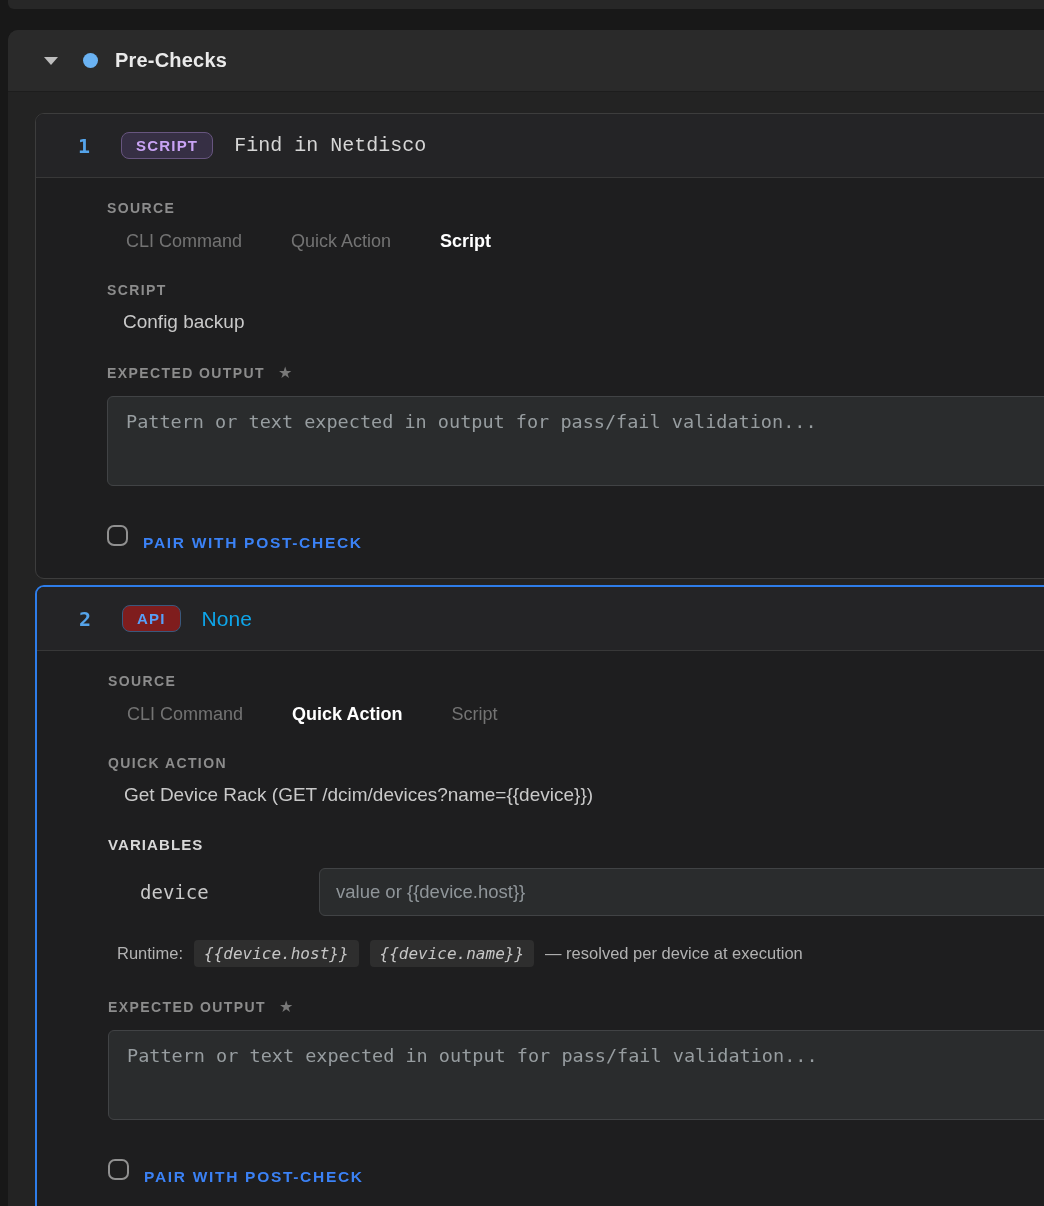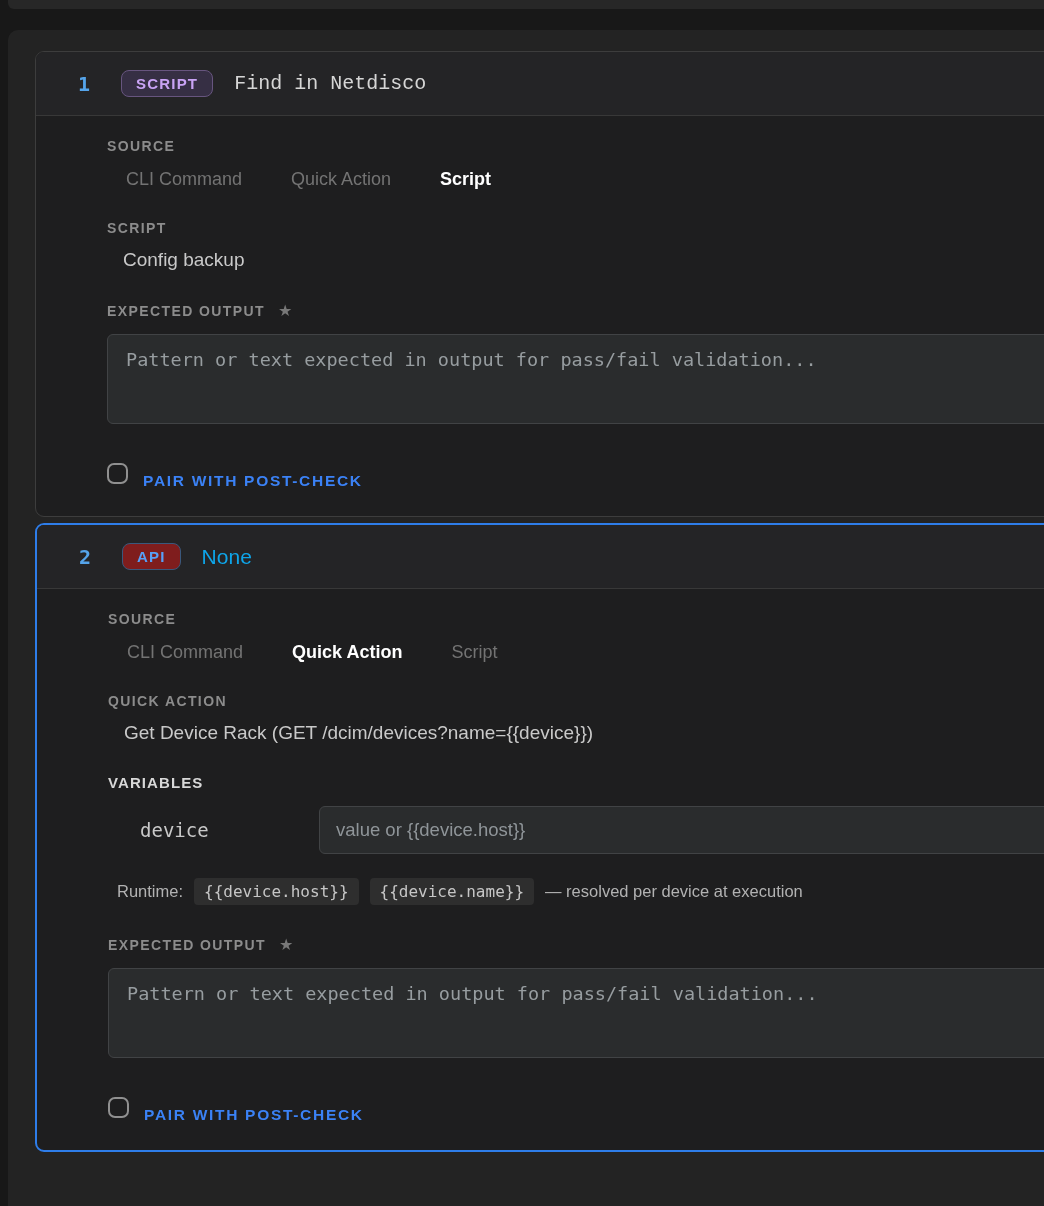--- a/index.html
+++ b/index.html
@@ -84,35 +84,40 @@
     padding:0 16px; font-family:"Liberation Sans", sans-serif; font-size:18.5px;
     color:#c9c9c9; outline:none;
   }
   .var-input::placeholder { color:#8f9599; }
   .runtime-row {
     margin:24px 0 0 9px; display:flex; align-items:center; gap:11px;
     font-size:16.5px; color:#b2b2b2;
   }
   .chip {
     font-family:"DejaVu Sans Mono", monospace; font-size:16px; color:#c6c6c6;
-    background:#2e2e2e; border-radius:4px; padding:4px 10px;
+    background:#2e2e2e; border-radius:4px; padding:4px 10px;font-style:italic;
   }
   .pair-row { margin-top:32px; display:flex; align-items:center; gap:15px; }
   .cbox {
     width:21px; height:21px; border:2px solid #909090; border-radius:7px;
     background:transparent; cursor:pointer; flex:none;
   }
   .pair-label { font-size:15.5px; font-weight:bold; letter-spacing:1.7px; color:#3b82f6;margin-top:16px; }
 </style>
 </head>
 <body>
 
 <div class="prev-strip"></div>
 
 <div class="panel">
+  <div class="panel-header">
+    <span class="caret"></span>
+    <span class="bullet"></span>
+    <span class="panel-title">Pre-Checks</span>
+  </div>
 
   <div class="panel-body">
 
     <div class="check">
       <div class="check-header">
         <span class="check-num">1</span>
         <span class="badge script">SCRIPT</span>
         <span class="check-title-mono">Find in Netdisco</span>
       </div>
       <div class="check-body">

